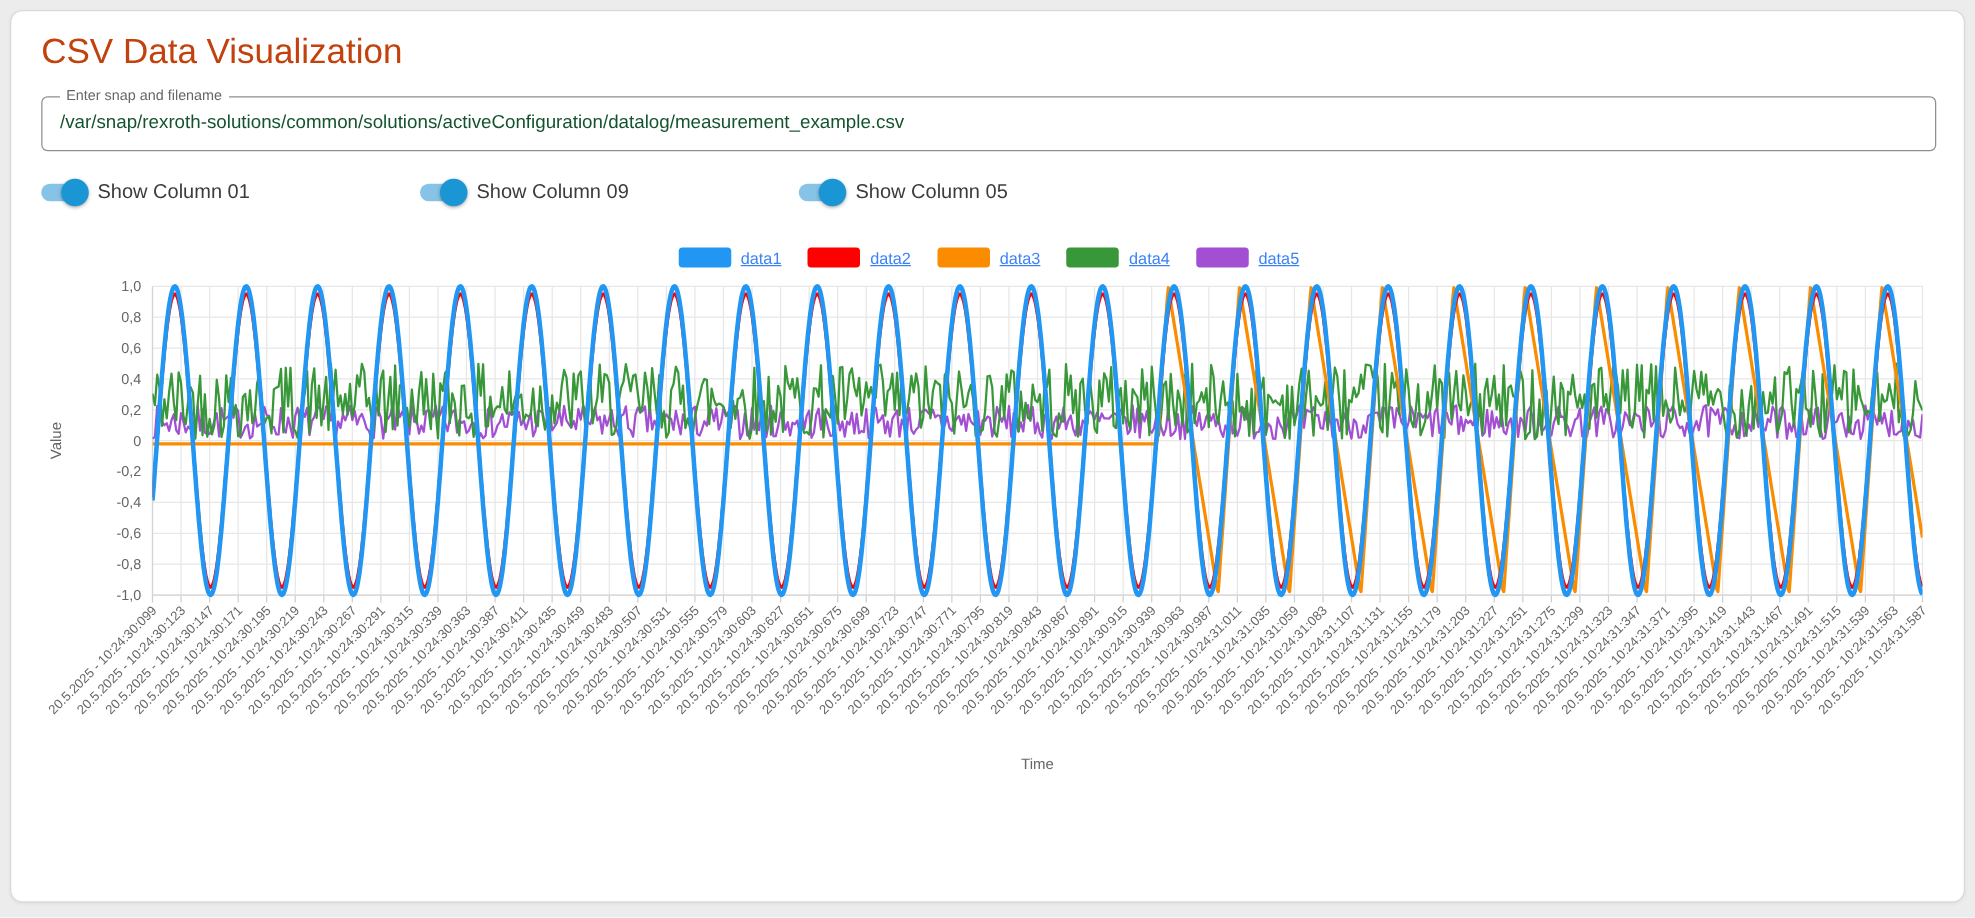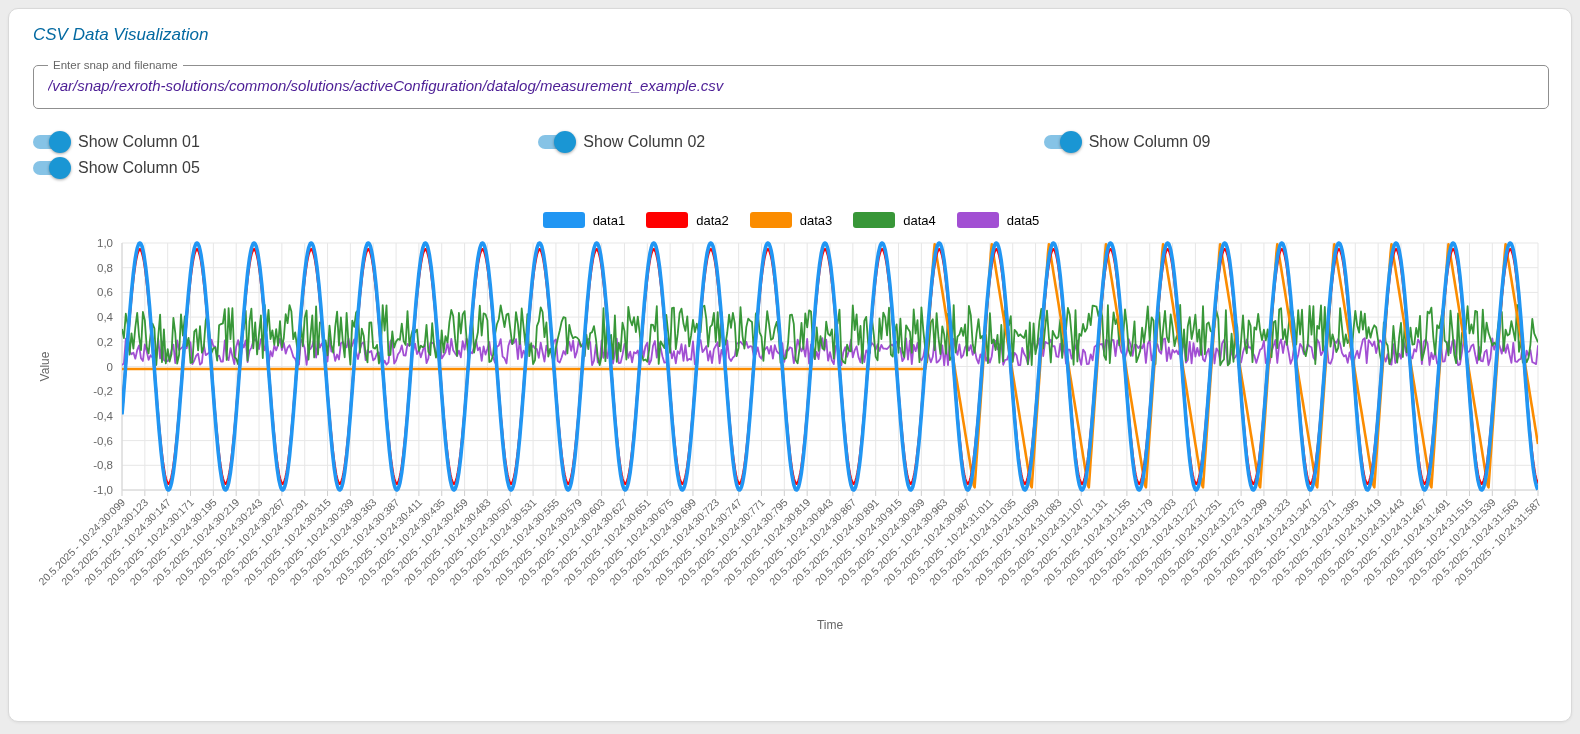--- a/index.html
+++ b/index.html
@@ -1,43 +1,43 @@
 <!DOCTYPE html>
 <html><head>
 <meta charset="utf-8">
 <style>
   * { box-sizing: border-box; margin: 0; padding: 0; }
   html,body { width:1580px; height:734px; }
   body { background:#ececec; font-family:"Liberation Sans", sans-serif; }
   .card { background:#fff; border:1px solid #d9d9d9; border-radius:10px; margin:8px;
           padding:14px 22px 16px 16px; height:714px; box-shadow:0 1px 3px rgba(0,0,0,.06); }
-  .page-title { font-size:17px; font-weight:500; color:#0369a1; margin:2px 0 14px 8px;font-style:italic; }
+  .page-title { font-size:28px; font-weight:500; color:#c2410c; margin:2px 0 14px 8px; }
   fieldset.path-field { border:1px solid #8f8f8f; border-radius:5px; margin:0 0 20px 8px;
           padding:0 10px 2px 12px; }
   fieldset.path-field legend { font-size:11.5px; color:#666; padding:0 5px; margin-left:2px; }
   fieldset.path-field input { border:none; outline:none; width:100%; background:transparent;
-          font-family:"Liberation Sans", sans-serif; font-size:15px; font-weight:500; color:#4c1d95;
-          padding:6px 2px 12px 2px;font-style:italic; }
-  .toggle-row { display:grid; grid-template-columns:repeat(3,1fr); margin:0 0 26px 8px; }
+          font-family:"Liberation Sans", sans-serif; font-size:15px; font-weight:500; color:#14532d;
+          padding:6px 2px 12px 2px; }
+  .toggle-row { display:grid; grid-template-columns:repeat(5,1fr); margin:0 0 26px 8px; }
   .toggle { display:flex; align-items:center; gap:11px; cursor:pointer; height:26px; }
   .switch { position:relative; width:34px; height:14px; flex:0 0 34px; }
   .switch .track { position:absolute; left:0; top:0; width:34px; height:14px; border-radius:7px;
           background:#86c3e6; }
   .switch .thumb { position:absolute; right:-4px; top:-4px; width:22px; height:22px; border-radius:50%;
           background:#1a96d4; box-shadow:0 1px 3px rgba(0,0,0,.35); }
   .toggle-label { font-size:16px; color:#3c3c3c; }
   .button-row { display:grid; grid-template-columns:1fr 1fr; gap:14px; margin:0 0 36px 8px; }
   .big-btn { display:flex; align-items:center; justify-content:center; gap:11px; height:45px;
           border:none; border-radius:4px; background:#0f96d1; color:#fff; font-family:"Liberation Sans",sans-serif;
           font-size:15px; font-weight:700; letter-spacing:.6px; cursor:pointer; }
   .chart-section { margin-left:8px; }
   .legend-row { display:flex; justify-content:center; align-items:center; gap:21px; height:26px; margin-bottom:4px; }
   .legend-item { display:flex; align-items:center; gap:8px; cursor:pointer; }
   .legend-swatch { width:42px; height:16px; border-radius:3px; }
-  .legend-label { font-size:13px; color:#000000; }
+  .legend-label { font-size:13px; color:#3b82f6;text-decoration:underline; }
   svg text { font-family:"Liberation Sans", sans-serif; }
 </style>
 </head>
 <body>
 
 <div class="card">
   <h1 class="page-title">CSV Data Visualization</h1>
 
   <fieldset class="path-field">
     <legend>Enter snap and filename</legend>
@@ -46,27 +46,20 @@
 
   <div class="toggle-row">
     <label class="toggle">
       <span class="switch">
         <span class="track"></span>
         <span class="thumb"></span>
       </span>
       <span class="toggle-label">Show Column 01</span>
     </label>
 
-    <label class="toggle">
-      <span class="switch">
-        <span class="track"></span>
-        <span class="thumb"></span>
-      </span>
-      <span class="toggle-label">Show Column 02</span>
-    </label>
 
 
     <label class="toggle">
       <span class="switch">
         <span class="track"></span>
         <span class="thumb"></span>
       </span>
       <span class="toggle-label">Show Column 09</span>
     </label>
 

